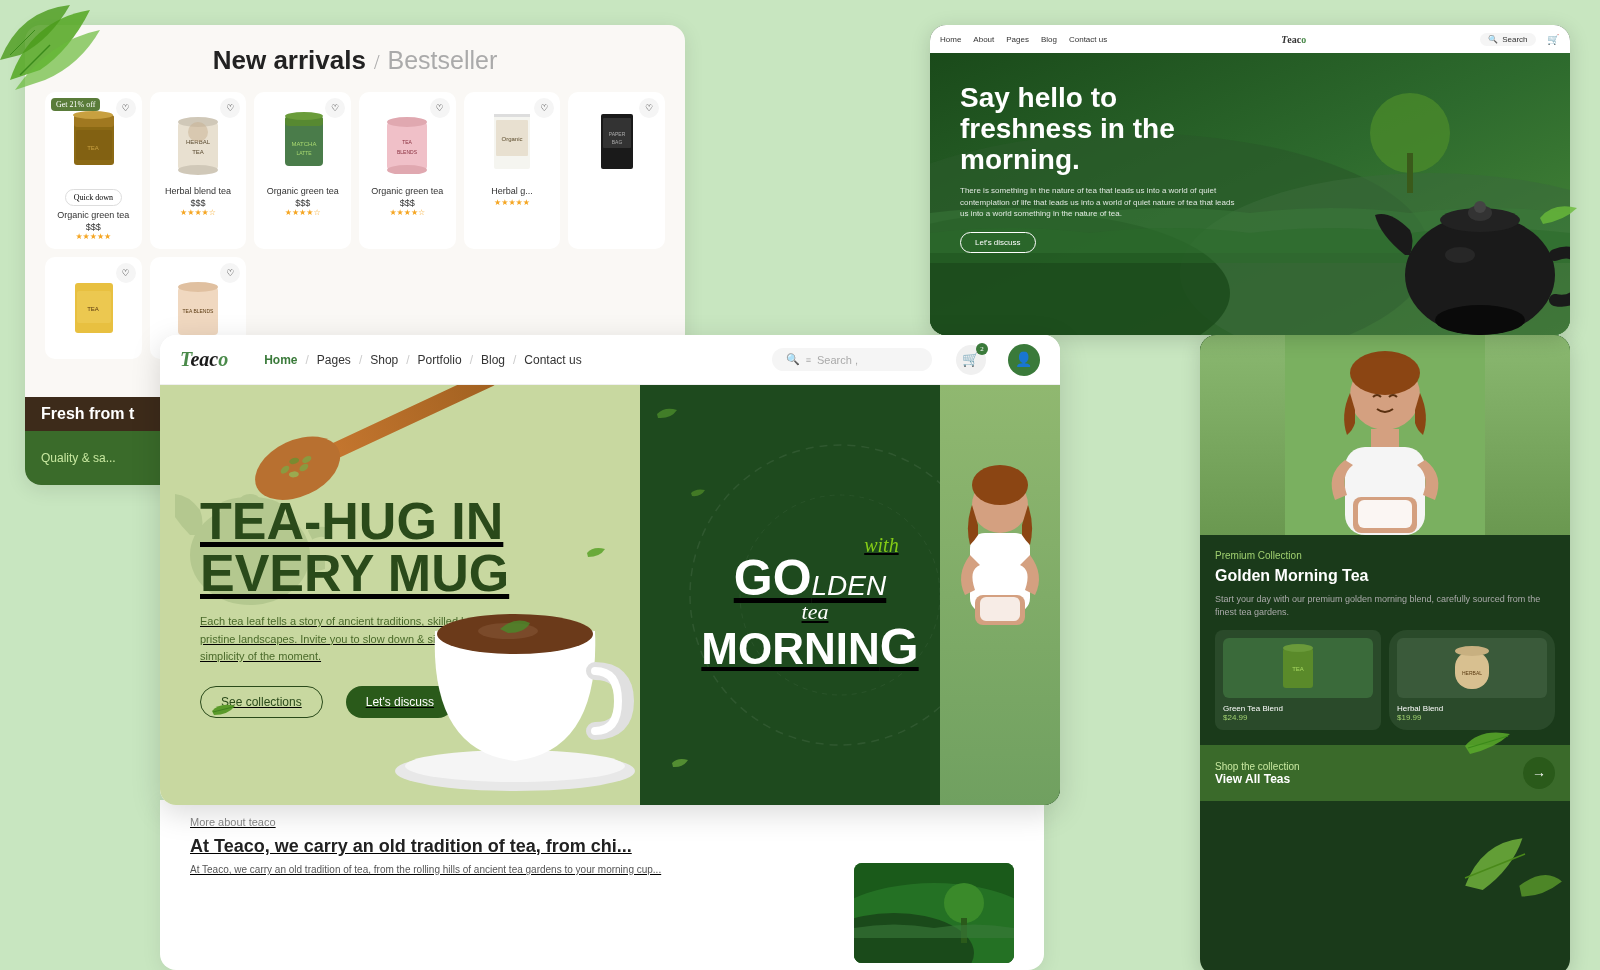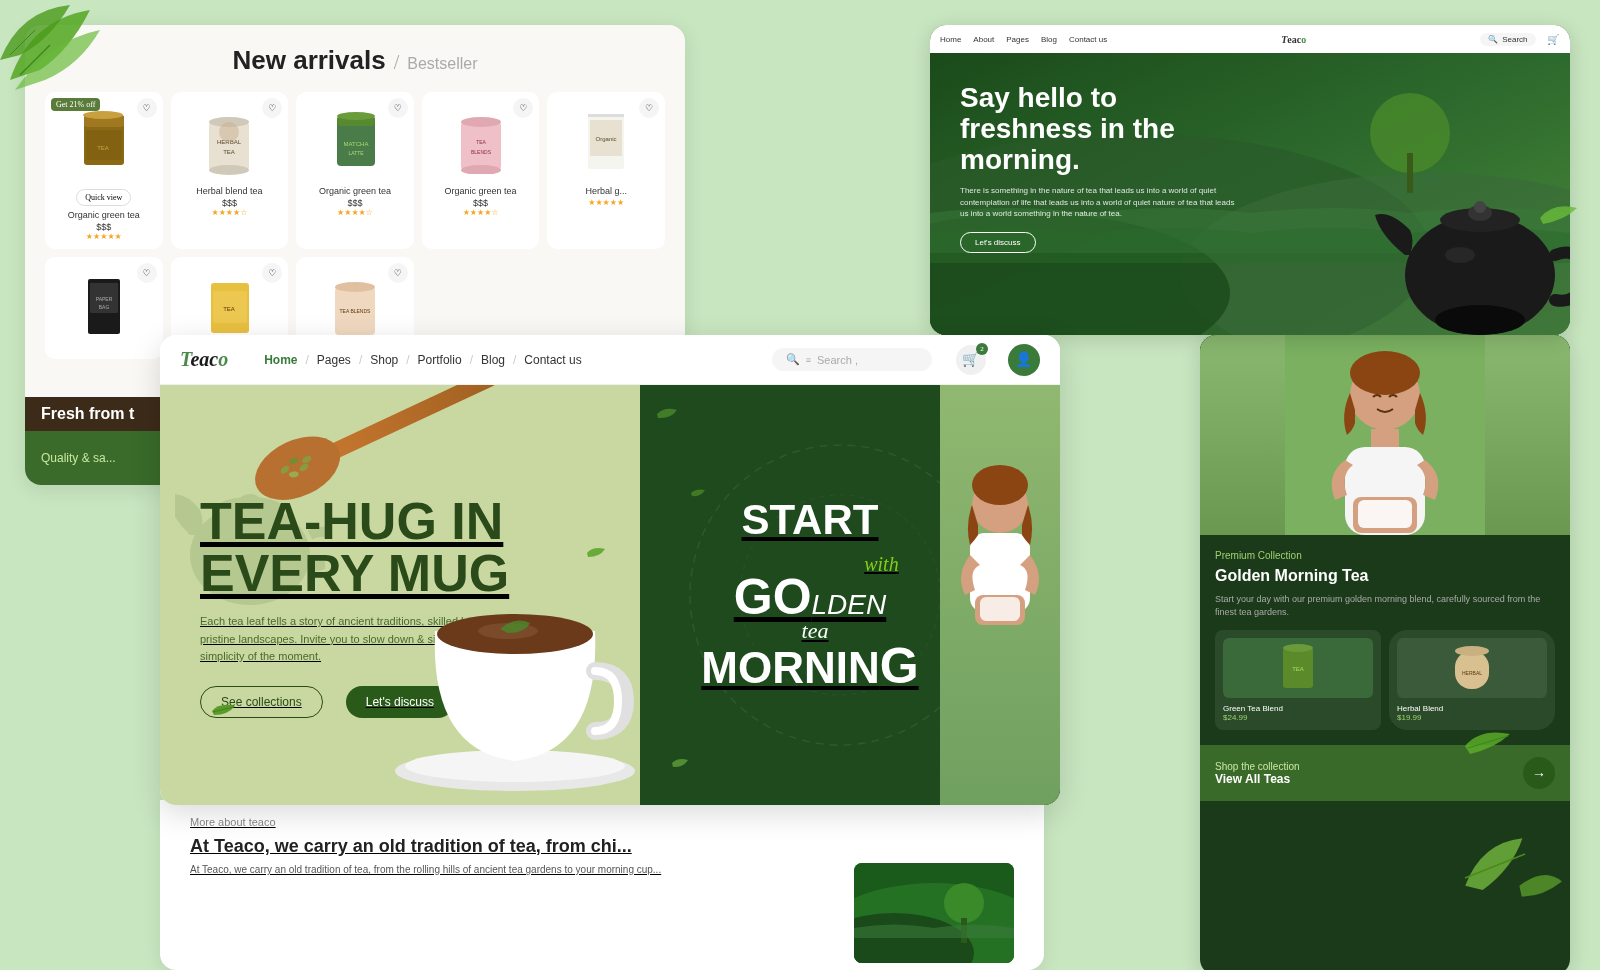--- a/index.html
+++ b/index.html
@@ -44,27 +44,27 @@
       font-size: 26px;
       font-weight: 700;
       color: #222;
       font-family: sans-serif;
     }
     .card-new-arrivals .title-sep {
       font-size: 20px;
       color: #aaa;
     }
     .card-new-arrivals .title-sub {
-      font-size: 16px;
+      font-size: 25px;
       color: #aaa;
       font-family: sans-serif;
     }
     .products-grid {
       display: grid;
-      grid-template-columns: repeat(5, 1fr);
+      grid-template-columns: repeat(6, 1fr);
       gap: 8px;
     }
     .product-card {
       background: #fff;
       border-radius: 10px;
       padding: 8px;
       position: relative;
       text-align: center;
     }
     .product-card .badge {
@@ -488,21 +488,21 @@
       <div class="wishlist">♡</div>
       <div class="product-image">
         <svg width="55" height="70" viewBox="0 0 55 70">
           <rect x="8" y="10" width="40" height="50" rx="3" fill="#8B6914"></rect>
           <rect x="8" y="10" width="40" height="12" rx="3" fill="#a07820"></rect>
           <rect x="10" y="25" width="36" height="30" rx="2" fill="#7a5a10" opacity="0.5"></rect>
           <text x="27" y="45" text-anchor="middle" fill="#c8a040" font-size="6" font-family="sans-serif">TEA</text>
           <ellipse cx="27" cy="10" rx="20" ry="4" fill="#c8a040"></ellipse>
         </svg>
       </div>
-      <span class="quick-view">Quick view</span>
+      <span class="quick-view">Quick down</span>
       <div class="name">Organic green tea</div>
       <div class="price">$$$</div>
       <div class="stars">★★★★★</div>
     </div>
 
     <div class="product-card">
       <div class="wishlist">♡</div>
       <div class="product-image">
         <svg width="58" height="72" viewBox="0 0 58 72">
           <rect x="9" y="18" width="40" height="48" rx="4" fill="#e8e0d0"></rect>
@@ -813,23 +813,20 @@
             <rect x="30" y="142" width="40" height="24" rx="6" fill="#fff" opacity="0.8"></rect>
 
             <path d="M45,138 Q42,128 45,120" fill="none" stroke="rgba(255,255,255,0.6)" stroke-width="2"></path>
             <path d="M50,135 Q47,122 50,115" fill="none" stroke="rgba(255,255,255,0.6)" stroke-width="2"></path>
             <path d="M55,138 Q52,126 55,118" fill="none" stroke="rgba(255,255,255,0.6)" stroke-width="2"></path>
           </svg>
         </div>
       </div>
 
       <div style="position:relative; z-index:5; text-align:center; padding:20px; margin-right:80px;">
-        <div style="font-size:42px; font-weight:900; color:#fff; font-family:sans-serif; text-transform:uppercase; line-height:0.9;">
-          START
-        </div>
         <div style="font-size:20px; font-style:italic; color:#84cc16; font-family:Georgia,serif; text-align:right; margin-right:20px;margin-top:14px;">
           with
         </div>
         <div style="font-size:50px; font-weight:900; color:#fff; font-family:sans-serif; text-transform:uppercase; line-height:0.85;">
           Go<span style="font-size:28px; font-style:italic; font-weight:400;">lden</span>
         </div>
         <div style="font-size:22px; font-style:italic; color:#fff; font-family:Georgia,serif; margin-left:10px;">
           tea
         </div>
         <div style="font-size:44px; font-weight:900; color:#fff; font-family:sans-serif; text-transform:uppercase; line-height:0.9;">

